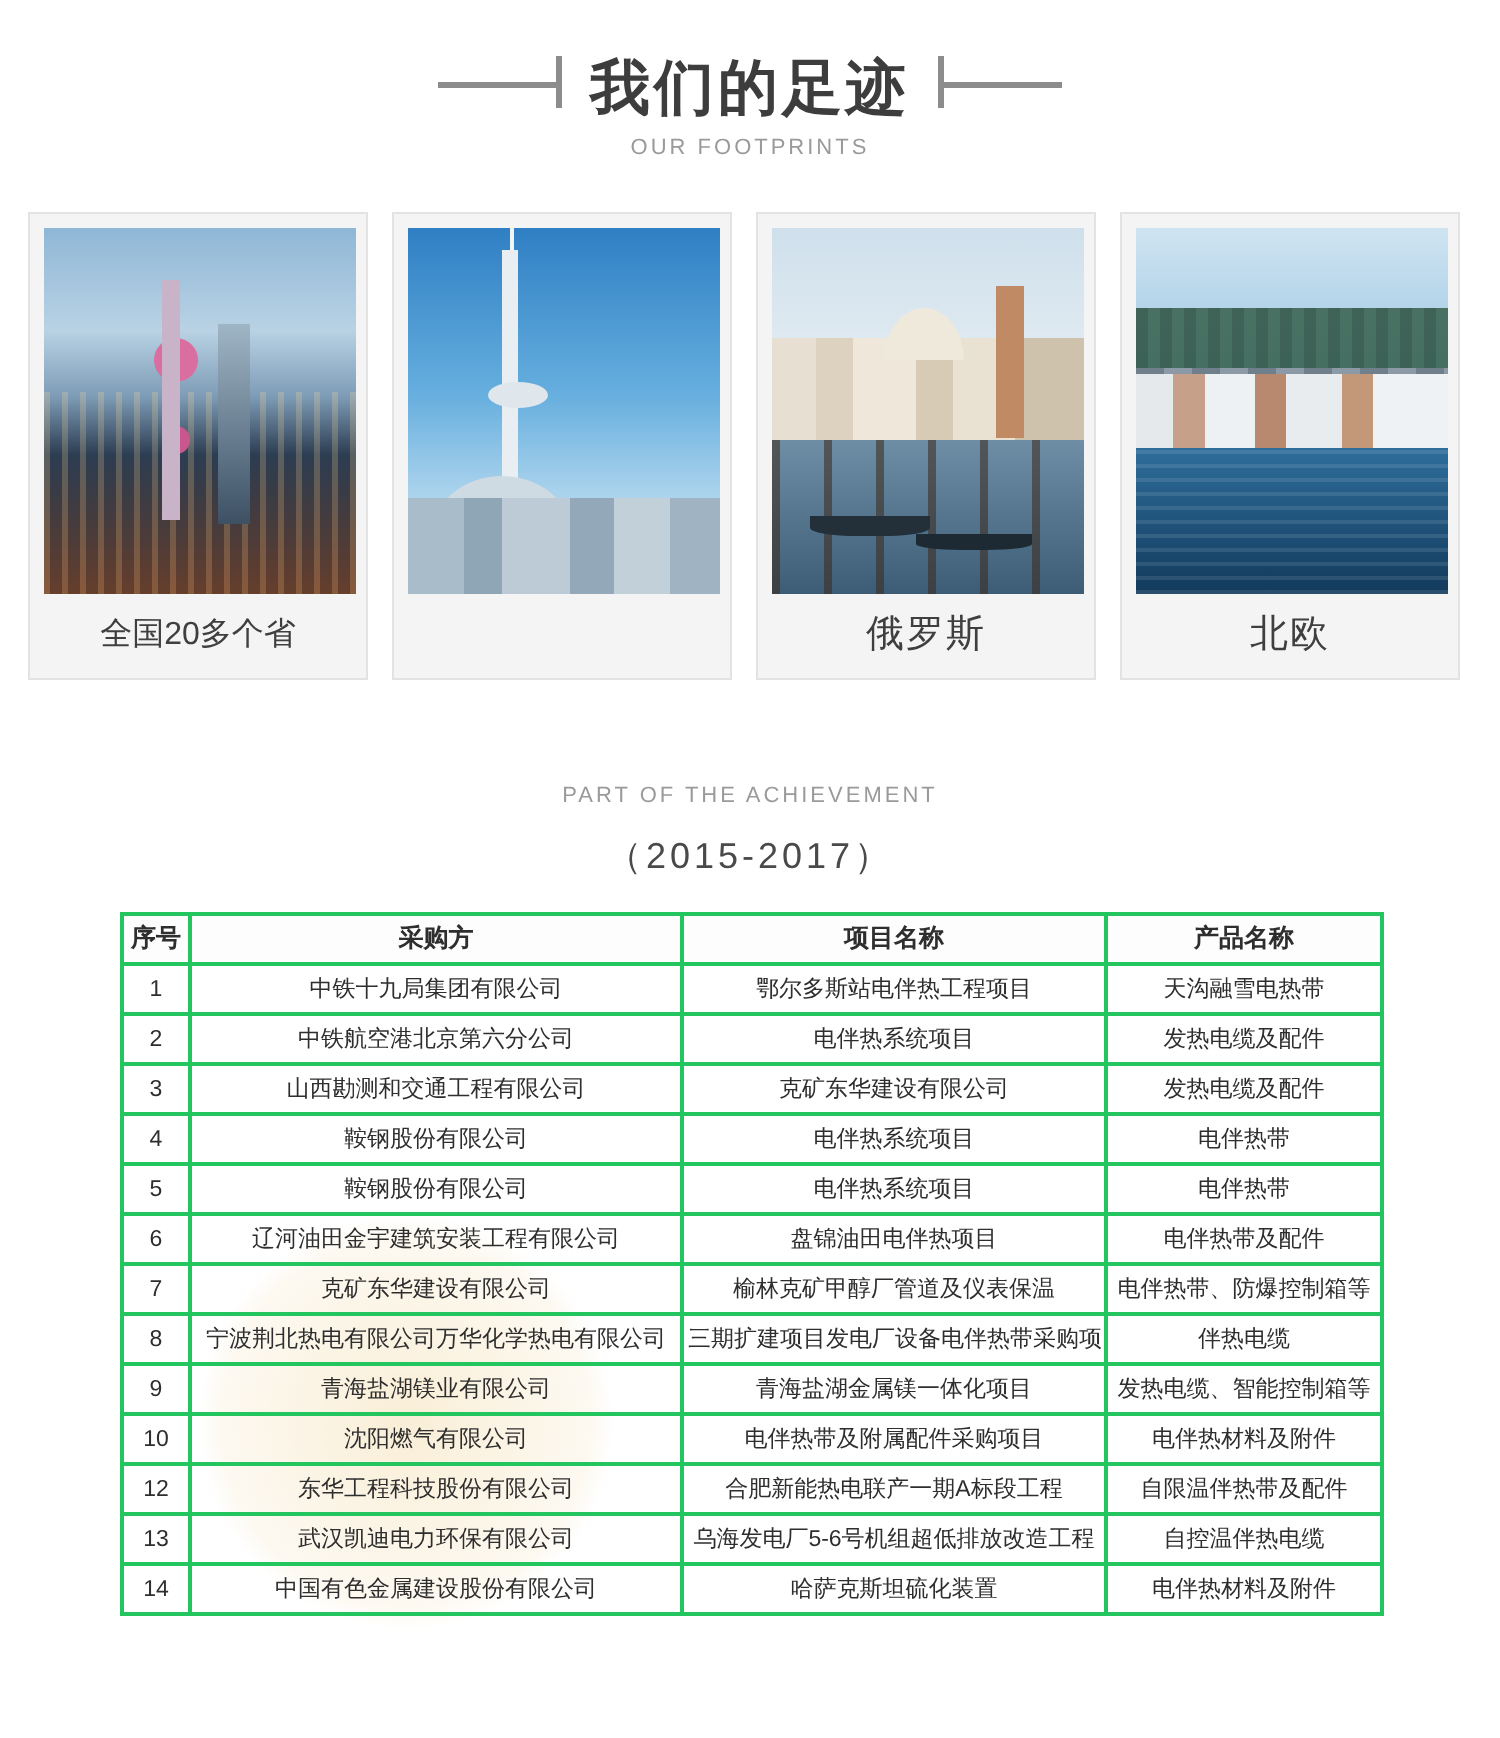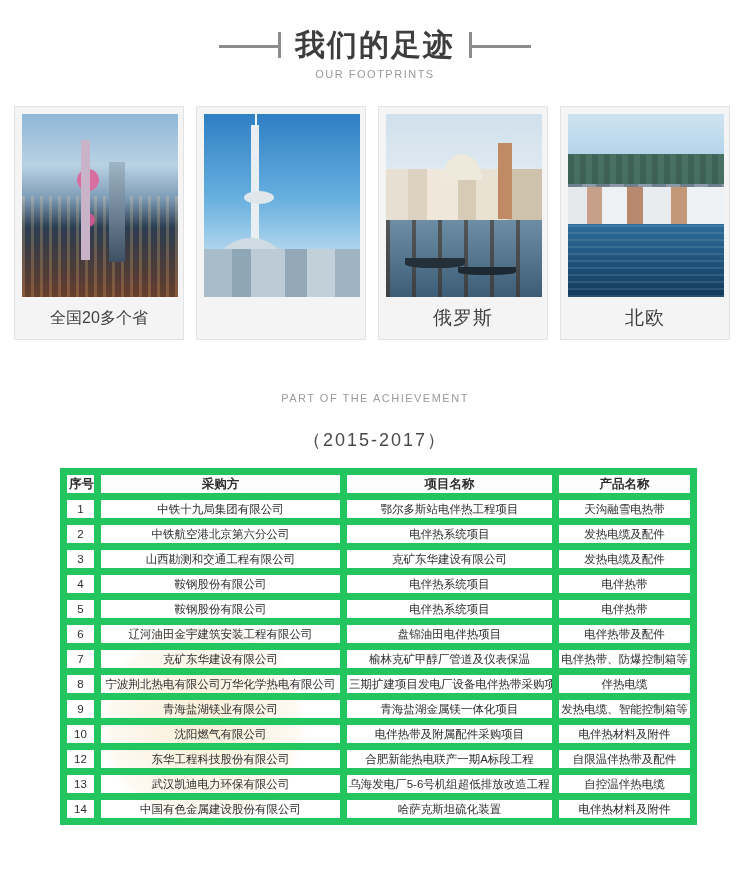--- a/index.html
+++ b/index.html
@@ -17,21 +17,20 @@
     background: #fff;
   }
 
   
   .section-head {
     text-align: center;
     position: relative;
   }
   .head-row {
     display: flex;
-    align-items: center;
     justify-content: center;
     gap: 14px;
   }
   .head-bracket {
     width: 62px;
     height: 26px;
     position: relative;
   }
   .head-bracket::before {
     content: "";
@@ -216,37 +215,37 @@
     background: repeating-linear-gradient(0deg, rgba(255,255,255,.10) 0 2px, rgba(0,0,0,0) 2px 7px);
   }
 
   
   .achievements { padding-top: 46px; }
   .years {
     text-align:center;
     font-size: 18px;
     color: #4a4a4a;
     letter-spacing: 2px;
-    margin-top: 24px;
+    margin-top: 12px;
   }
 
   
   .table-wrap {
     margin: 16px auto 0 auto;
     width: 630px;
     position: relative;
   }
   table.perf {
     width: 100%;
     border-collapse: collapse;
     table-layout: fixed;
     background: transparent;
   }
   table.perf th, table.perf td {
-    border: 7px solid #22c55e;
+    border: 2px solid #22c55e;
     height: 25px;
     font-size: 11.5px;
     color: #2e2e2e;
     text-align: center;
     padding: 0 2px;
     white-space: nowrap;
     overflow: hidden;
   }
   table.perf thead th {
     font-weight: bold;

